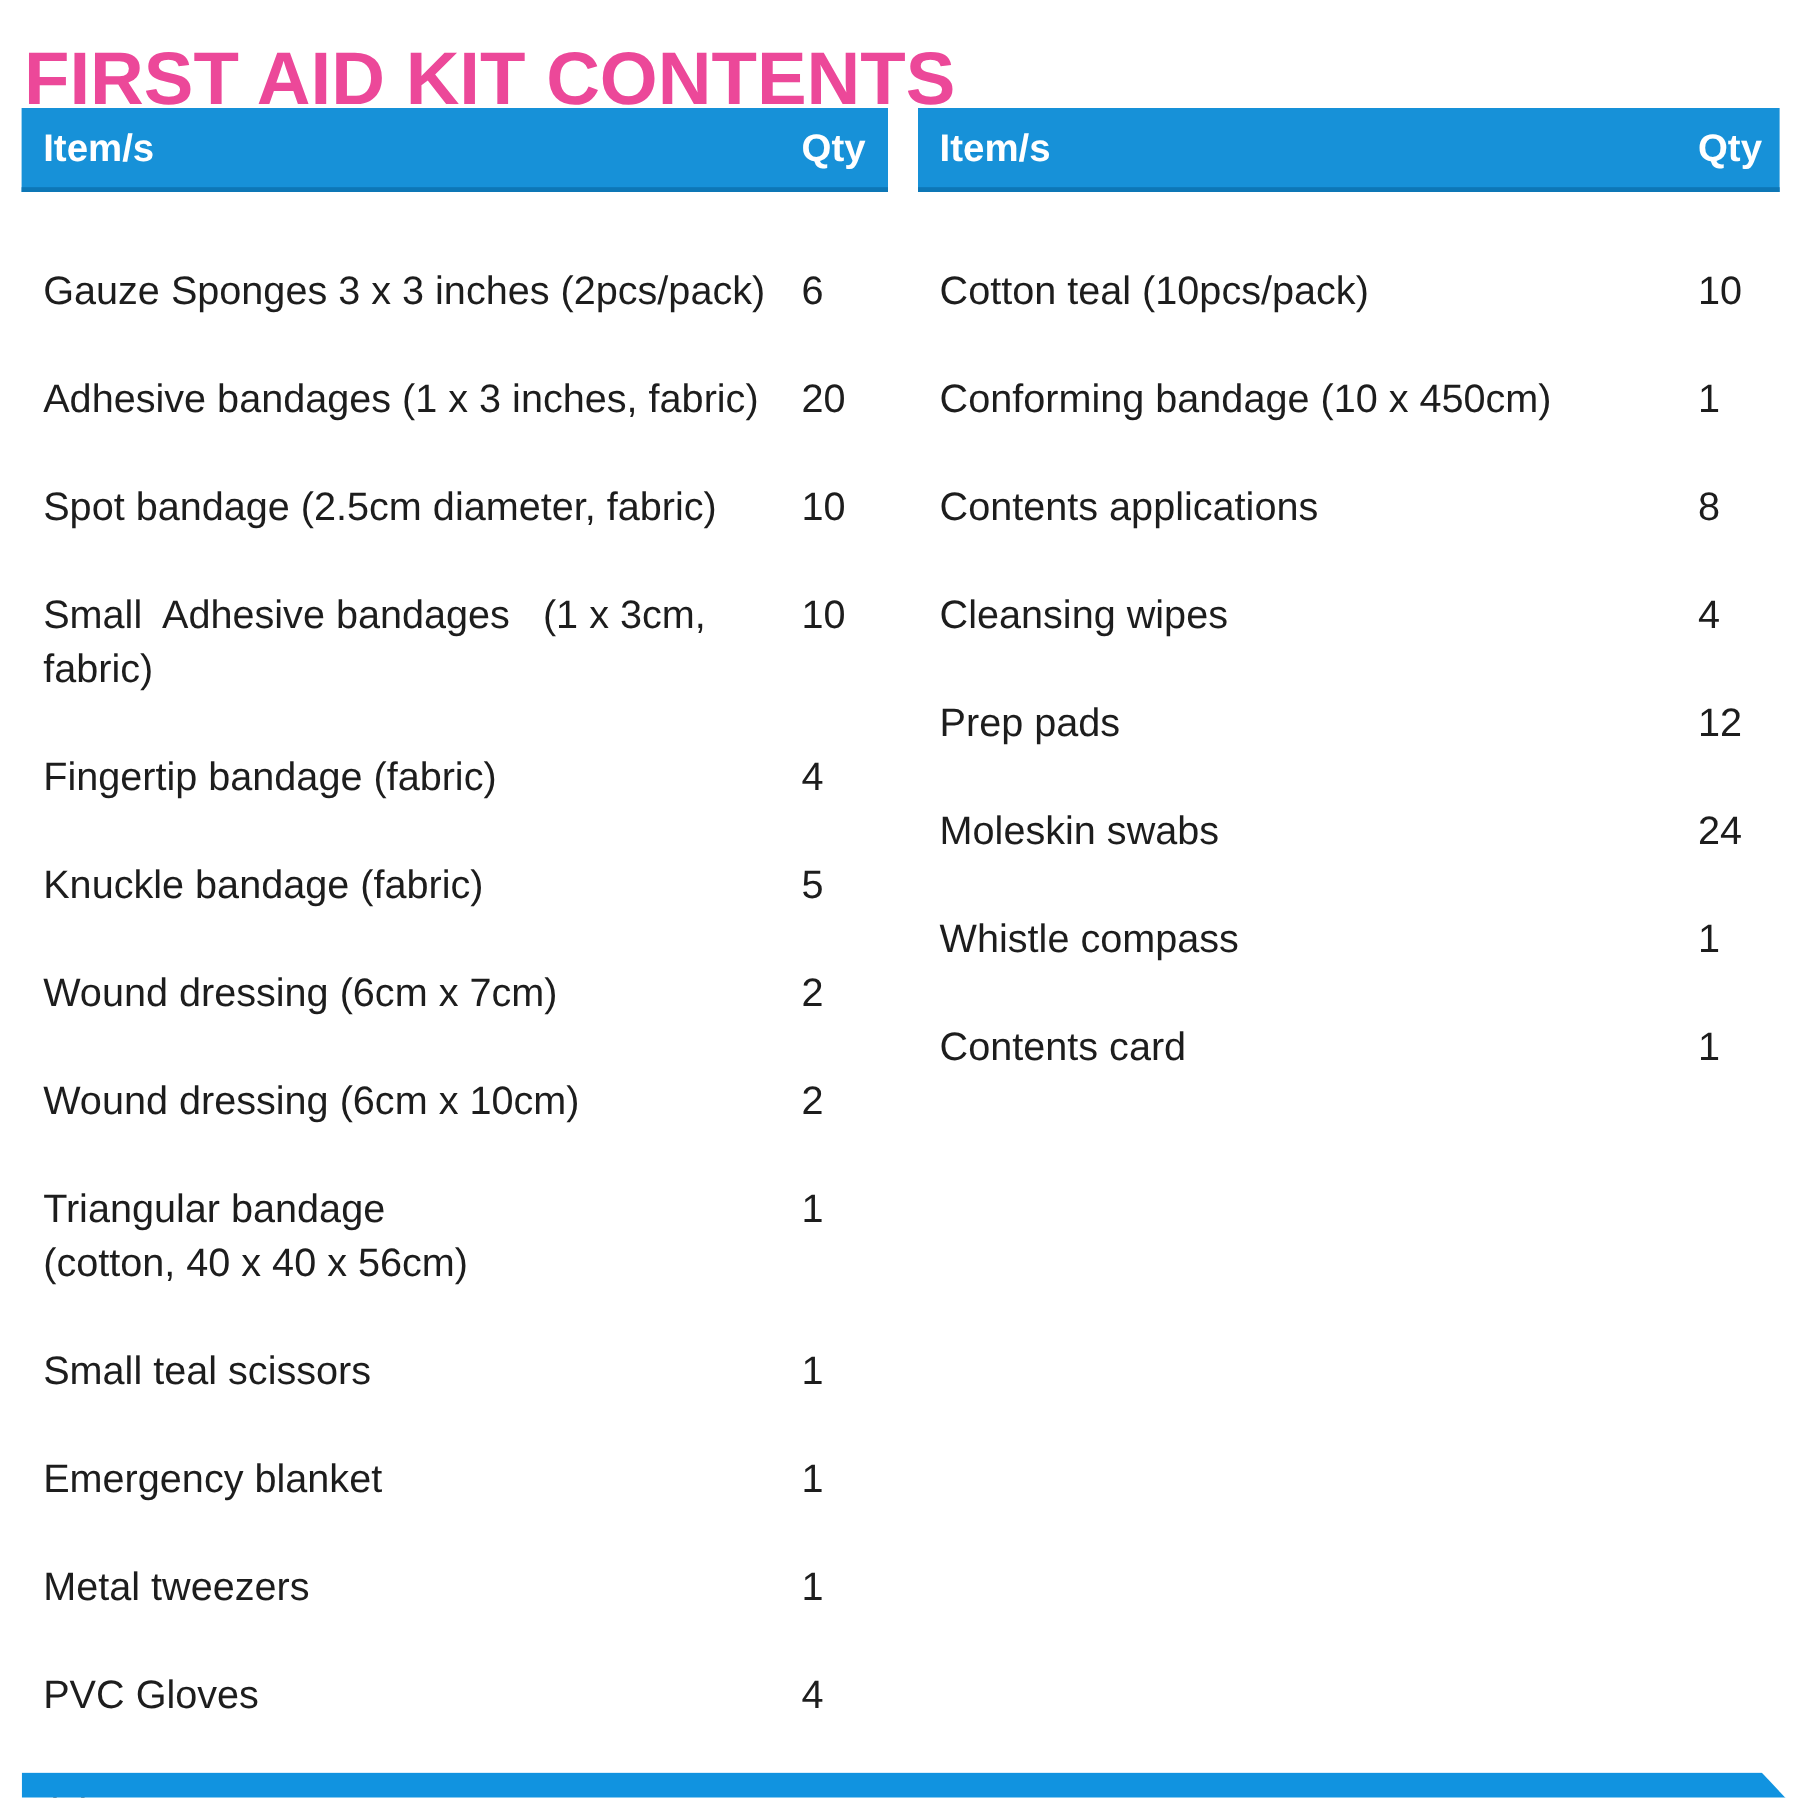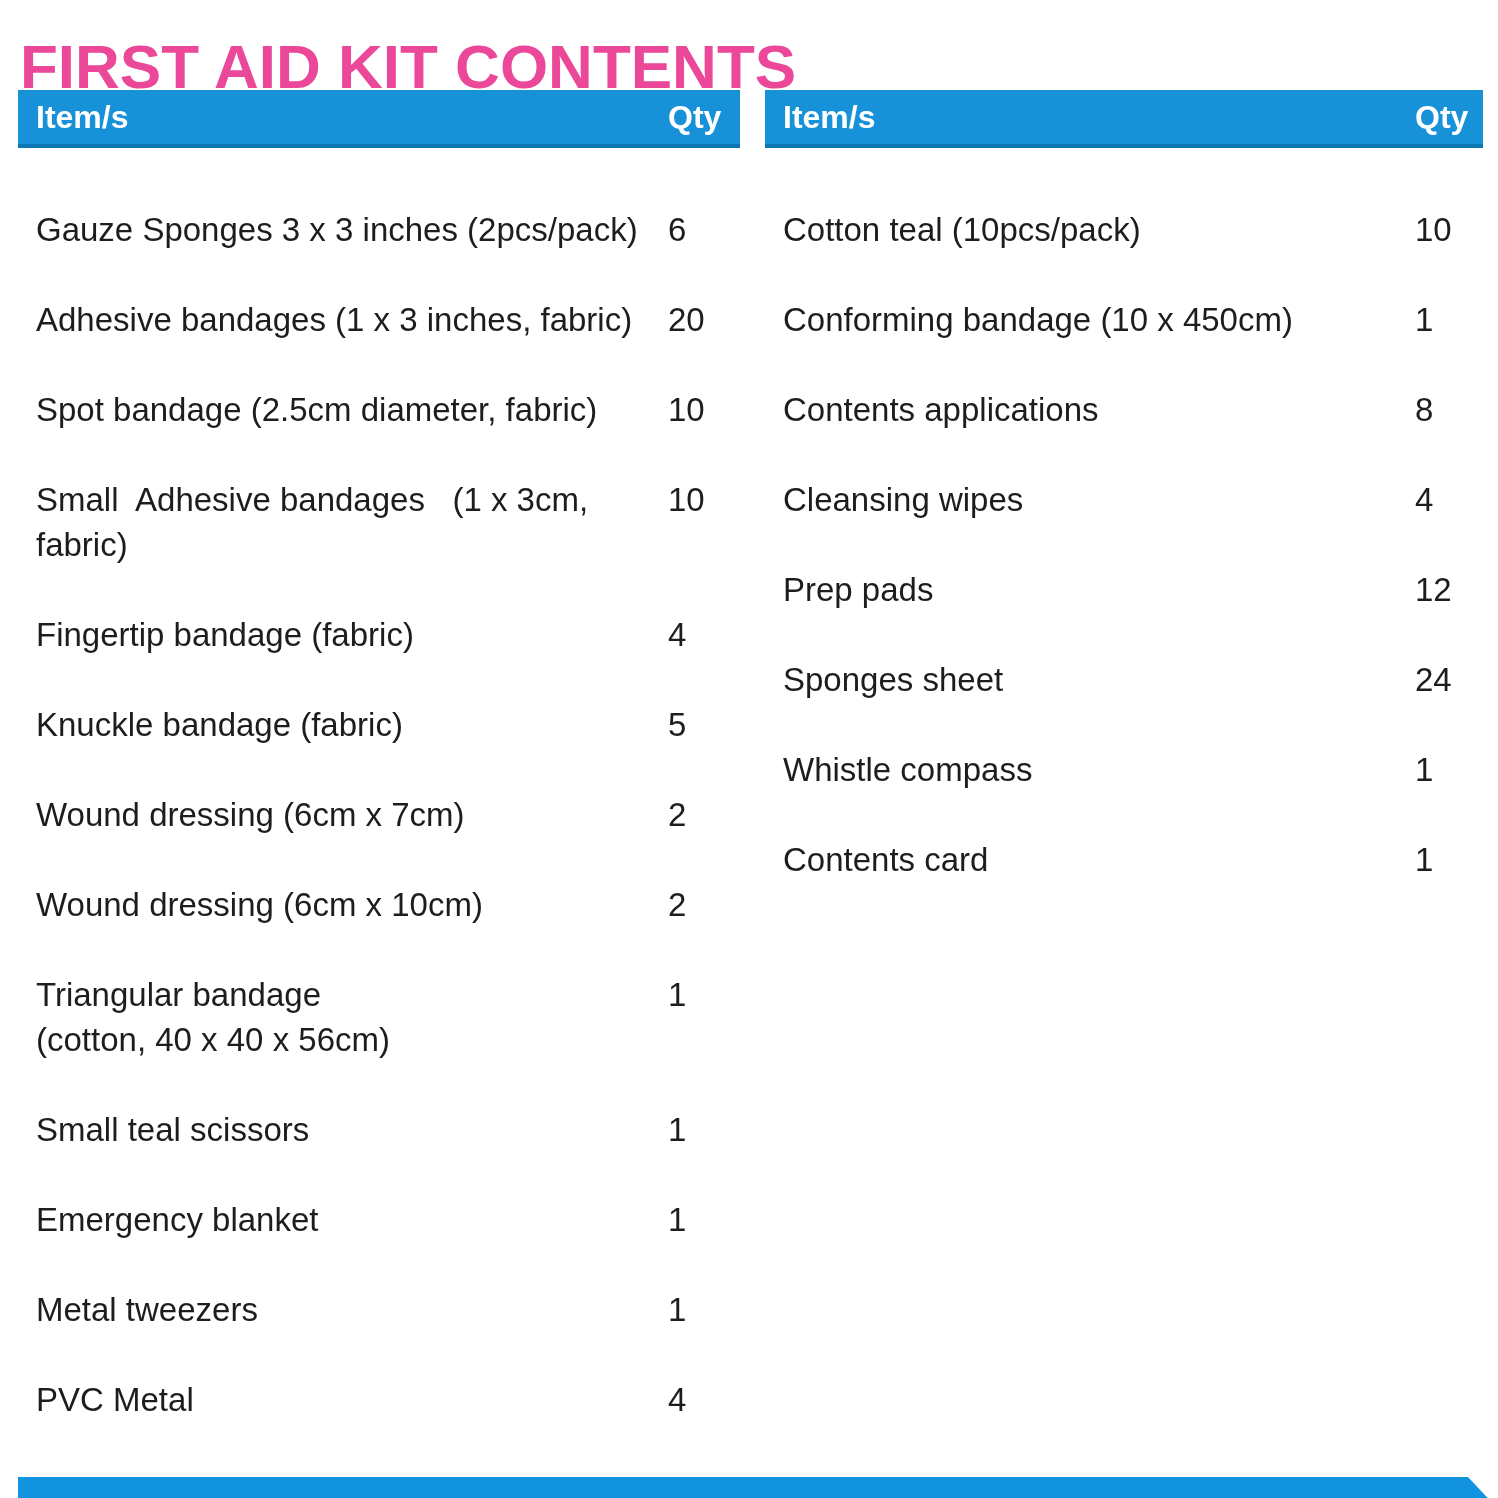--- a/index.html
+++ b/index.html
@@ -21,21 +21,21 @@
     line-height:1.0;
     white-space:nowrap;
   }
   .kit-table{
     position:absolute;
     top:90px;
   }
   .kit-table.left{ left:18px; width:722px; }
   .kit-table.right{ left:765px; width:718px; }
   .thead{
-    height:58px;
+    height:70px;
     background:var(--header-bg);
     border-bottom:4px solid var(--header-border);
     box-sizing:border-box;
     display:grid;
     grid-template-columns:632px 1fr;
     align-items:center;
     padding-left:18px;
     color:var(--header-text);
     font-size:32px;
     font-weight:700;
@@ -124,21 +124,21 @@
       </div>
       <div class="row">
         <span class="item-cell">Emergency blanket</span>
         <span class="qty-cell">1</span>
       </div>
       <div class="row">
         <span class="item-cell">Metal tweezers</span>
         <span class="qty-cell">1</span>
       </div>
       <div class="row">
-        <span class="item-cell">PVC Metal</span>
+        <span class="item-cell">PVC Gloves</span>
         <span class="qty-cell">4</span>
       </div>
       <div class="row">
         <span class="qty-cell">12</span>
       </div>
     </div>
 </section>
 
 <section class="kit-table right">
   <header class="thead">
@@ -160,21 +160,21 @@
       </div>
       <div class="row">
         <span class="item-cell">Cleansing wipes</span>
         <span class="qty-cell">4</span>
       </div>
       <div class="row">
         <span class="item-cell">Prep pads</span>
         <span class="qty-cell">12</span>
       </div>
       <div class="row">
-        <span class="item-cell">Sponges sheet</span>
+        <span class="item-cell">Moleskin swabs</span>
         <span class="qty-cell">24</span>
       </div>
       <div class="row">
         <span class="item-cell">Whistle compass</span>
         <span class="qty-cell">1</span>
       </div>
       <div class="row">
         <span class="item-cell">Contents card</span>
         <span class="qty-cell">1</span>
       </div>

